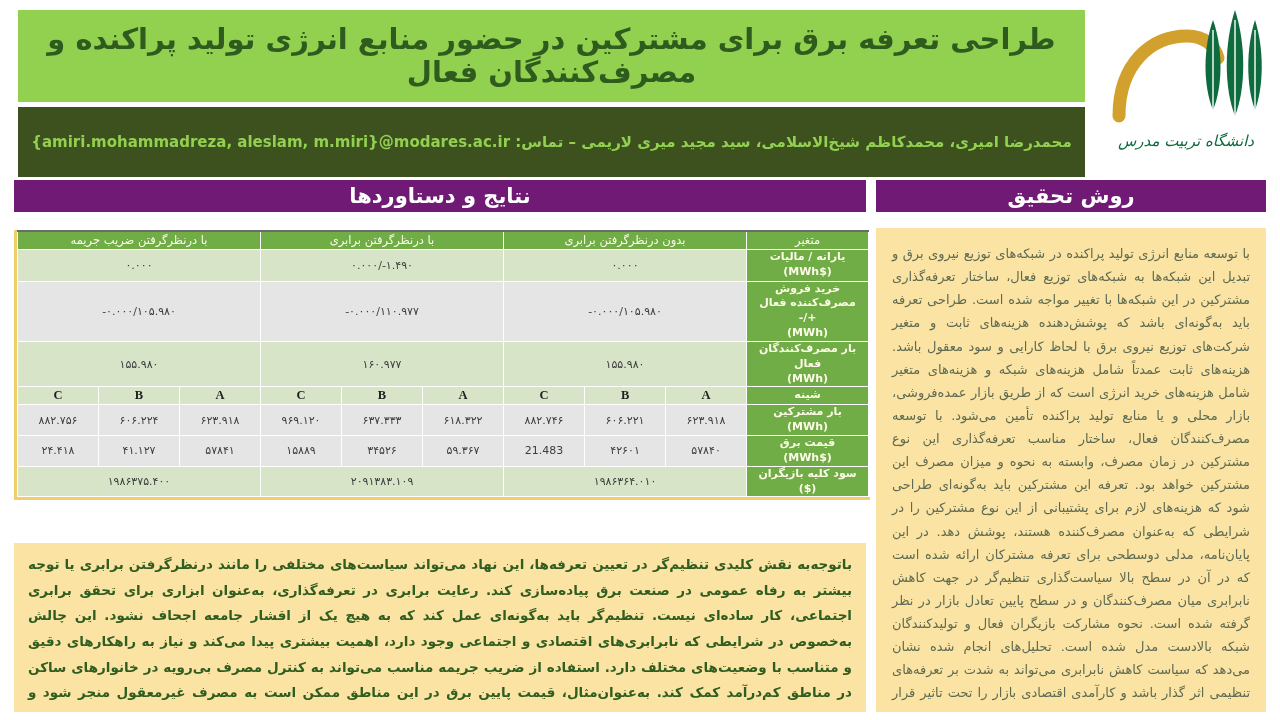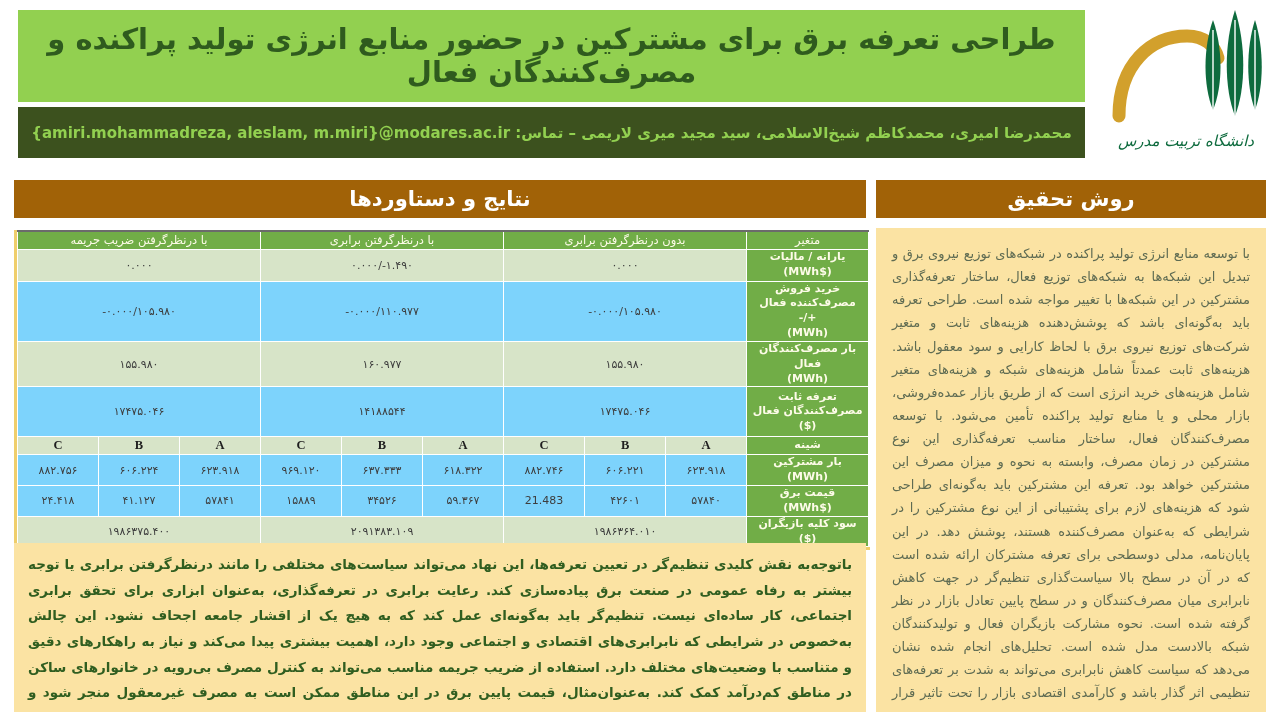--- a/index.html
+++ b/index.html
@@ -8,50 +8,50 @@
     font-family:"DejaVu Sans","Liberation Sans",sans-serif;
     overflow:hidden;
   }
   .abs{position:absolute;box-sizing:border-box;}
 
   
   .banner{left:18px;top:10px;width:1067px;height:92px;background:#92D050;
           display:flex;align-items:center;justify-content:center;}
   .banner .title{color:#2F5B1E;font-size:29px;font-weight:bold;text-align:center;
           line-height:1.15;padding:0 18px;}
-  .authors-bar{left:18px;top:107px;width:1067px;height:51px;background:#3C511E;
+  .authors-bar{left:18px;top:107px;width:1067px;height:70px;background:#3C511E;
           display:flex;align-items:center;justify-content:center;}
   .authors-bar .inner{color:#92D050;font-size:15px;font-weight:bold;direction:rtl;unicode-bidi:embed;}
   .authors-bar .email{font-weight:bold;}
 
   
   .logo-box{left:1100px;top:6px;width:172px;height:162px;text-align:center;}
   .logo-caption{color:#0E6B3E;font-family:"DejaVu Serif","Liberation Serif",serif;
           font-style:italic;font-weight:normal;font-size:15px;margin-top:-4px;direction:rtl;}
 
   
-  .sec-head{height:38px;background:#a16207;display:flex;align-items:center;justify-content:center;}
+  .sec-head{height:32px;background:#701a75;display:flex;align-items:center;justify-content:center;}
   .sec-head span{color:#ffffff;font-size:21px;font-weight:bold;}
   .left-head{left:14px;top:180px;width:852px;}
   .right-head{left:876px;top:180px;width:390px;}
 
   
   .method-body{left:876px;top:228px;width:390px;height:484px;background:#FBE3A3;
           padding:14px 16px;overflow:hidden;}
   .method-body p{margin:0;direction:rtl;text-align:justify;color:#5E6B52;
           font-size:13px;line-height:1.78;}
 
   
   .table-wrap{left:14px;top:230px;width:856px;border-left:3px solid #EFCE6B;border-bottom:3px solid #EFCE6B;}
   table.results{border-collapse:collapse;width:852px;table-layout:fixed;border-top:2px solid #6b6b6b;direction:rtl;}
   table.results th,table.results td{border:1px solid #ffffff;text-align:center;vertical-align:middle;padding:0 2px;}
   .ghead{background:#71AD47;color:#FDFBE8;font-size:11.5px;font-weight:normal;}
   .vhead{background:#71AD47;color:#FDFBE8;font-size:11px;font-weight:bold;white-space:pre-line;line-height:1.35;}
   tr.dark  td{background:#D7E4C8;text-align:center;}
-  tr.light td{background:#7dd3fc;margin-top:12px;}
+  tr.light td{background:#e5e5e5;margin-top:12px;}
   td.num{font-size:11px;color:#3d3d3d;}
   td.busletter{font-family:"Liberation Serif","DejaVu Serif",serif;font-size:12.5px;font-weight:bold;color:#1f1f1f;}
 
   
   .results-para{left:14px;top:543px;width:852px;height:169px;background:#FBE3A3;
           padding:9px 14px;overflow:hidden;}
   .results-para p{margin:0;direction:rtl;text-align:justify;color:#305E20;
           font-size:13.5px;font-weight:bold;line-height:1.9;}
 </style>
 </head>
@@ -116,28 +116,20 @@
           <td colspan="3" dir="ltr" class="num">-۰.۰۰۰/۱۱۰.۹۷۷</td>
           <td colspan="3" dir="ltr" class="num">-۰.۰۰۰/۱۰۵.۹۸۰</td>
         </tr>
         <tr class="dark" style="height:32px">
           <th class="vhead">بار مصرف‌کنندگان فعال
 (MWh)</th>
           <td colspan="3" dir="ltr" class="num">۱۵۵.۹۸۰</td>
           <td colspan="3" dir="ltr" class="num">۱۶۰.۹۷۷</td>
           <td colspan="3" dir="ltr" class="num">۱۵۵.۹۸۰</td>
         </tr>
-        <tr class="light" style="height:50px">
-          <th class="vhead">تعرفه ثابت
-مصرف‌کنندگان فعال
-($)</th>
-          <td colspan="3" dir="ltr" class="num">۱۷۴۷۵.۰۴۶</td>
-          <td colspan="3" dir="ltr" class="num">۱۴۱۸۸۵۴۴</td>
-          <td colspan="3" dir="ltr" class="num">۱۷۴۷۵.۰۴۶</td>
-        </tr>
         <tr class="dark" style="height:18px">
           <th class="vhead">شینه</th>
           <td class="busletter">A</td>
           <td class="busletter">B</td>
           <td class="busletter">C</td>
           <td class="busletter">A</td>
           <td class="busletter">B</td>
           <td class="busletter">C</td>
           <td class="busletter">A</td>
           <td class="busletter">B</td>

